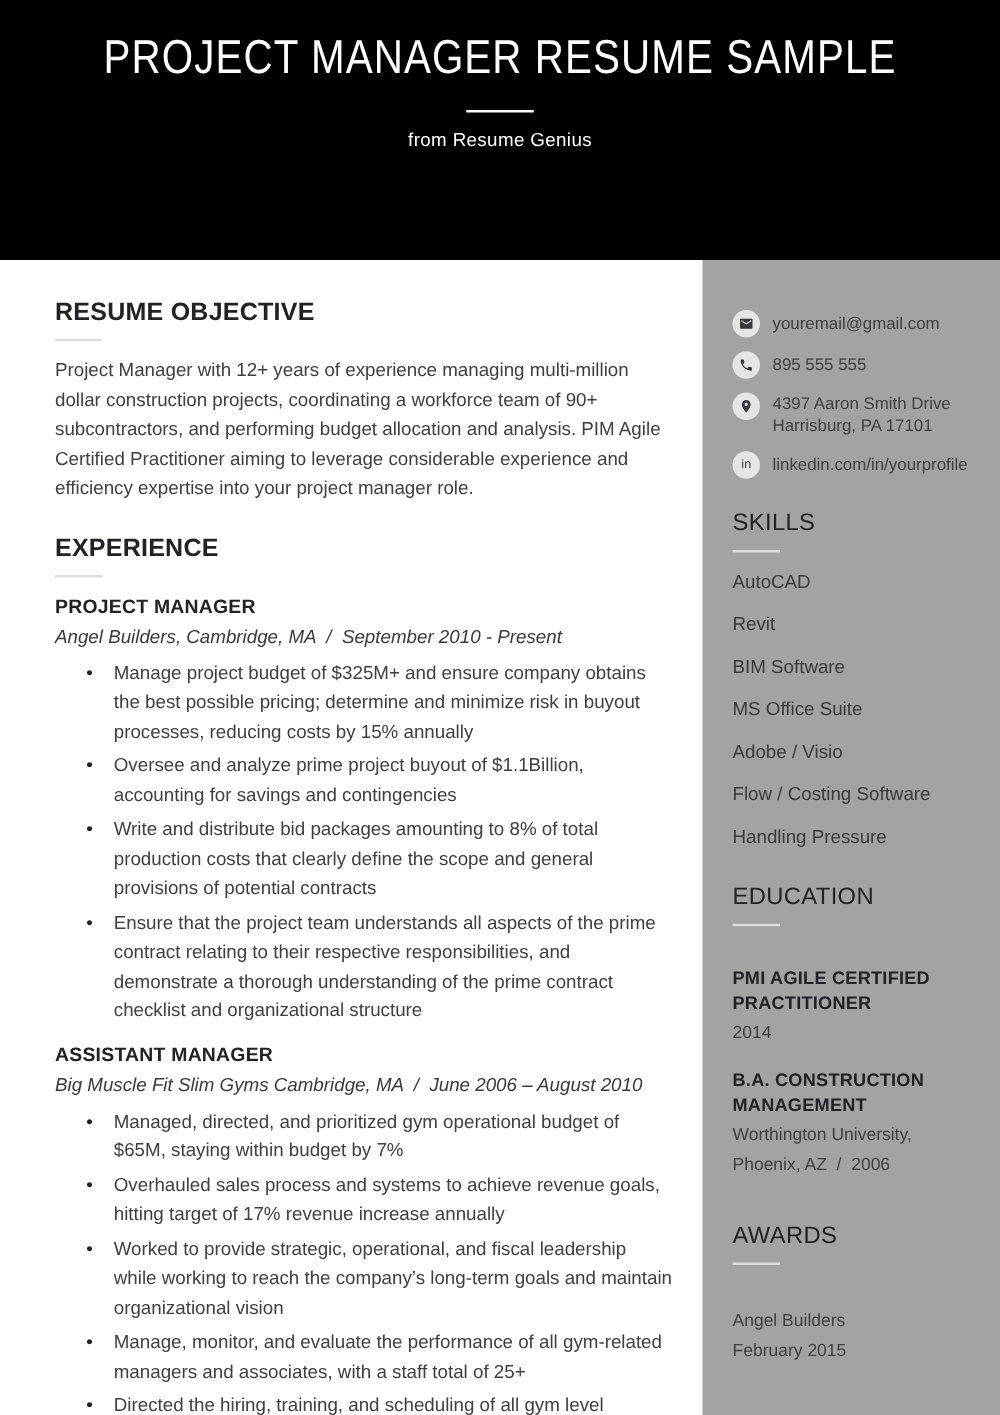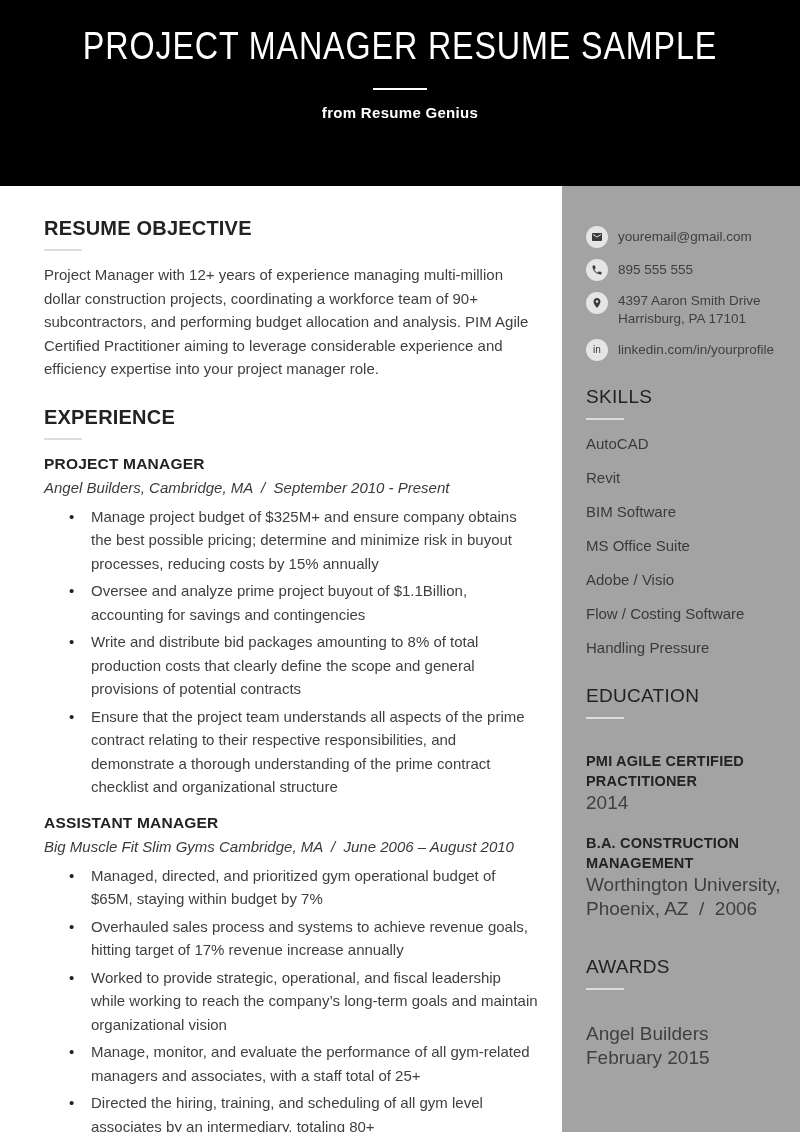--- a/index.html
+++ b/index.html
@@ -1,24 +1,24 @@
 <!DOCTYPE html>
 <html><head>
 <meta charset="utf-8">
 <style>
   html,body{margin:0;padding:0;background:#ffffff;}
   body{font-family:"Liberation Sans", sans-serif;color:#3f3f3f;}
   .page{width:800px;height:1132px;background:#ffffff;overflow:hidden;position:relative;}
 
   
-  .hdr{height:186px;background:#000000;color:#ffffff;text-align:center;box-sizing:border-box;padding-top:24px;}
+  .hdr{height:208px;background:#000000;color:#ffffff;text-align:center;box-sizing:border-box;padding-top:24px;}
   .hdr-title{font-size:38px;font-weight:400;letter-spacing:1px;white-space:nowrap;
              transform:scaleX(0.85);transform-origin:50% 50%;line-height:44px;}
   .hdr-rule{width:54px;height:2px;background:#ffffff;margin:20px auto 0;}
-  .hdr-sub{margin-top:14px;font-size:15px;font-weight:700;letter-spacing:0.3px;}
+  .hdr-sub{margin-top:14px;font-size:15px;font-weight:400;letter-spacing:0.3px;}
 
   
   .cols{display:flex;height:961px;}
   .left{width:562px;box-sizing:border-box;padding:30px 24px 0 44px;}
   .right{flex:1;background:#a3a3a3;box-sizing:border-box;padding:40px 18px 0 24px;}
 
   
   h2.sec{font-size:20px;font-weight:700;color:#222226;margin:0;letter-spacing:0.2px;line-height:24px;}
   .h-rule{width:38px;height:2px;background:#dddddd;margin-top:9px;}
   .obj{font-size:15px;line-height:23.5px;color:#3f3f3f;margin:12px 0 24px;}
@@ -39,21 +39,21 @@
   .ctext{font-size:13.5px;color:#3f3f3f;line-height:18px;}
 
   h3.side-h{font-size:19px;font-weight:400;color:#222226;margin:0;letter-spacing:0.3px;line-height:24px;}
   .skills{margin-bottom:26px;}
   .skill-item{font-size:15px;color:#3a3a3a;line-height:20px;margin-top:14px;}
   .skill-item:first-of-type{margin-top:17px;}
 
   .edu-entry{margin-top:32px;}
   .edu-entry + .edu-entry{margin-top:18px;}
   .entry-title{font-size:14.5px;font-weight:700;color:#222226;line-height:20px;letter-spacing:0.2px;}
-  .entry-line{font-size:19px;color:#3f3f3f;line-height:24px;}
+  .entry-line{font-size:14px;color:#3f3f3f;line-height:24px;}
   .awards-gap{margin-top:34px;}
 </style>
 </head>
 <body>
 
 <div class="page">
 
   <header class="hdr">
     <div class="hdr-title">PROJECT MANAGER RESUME SAMPLE</div>
     <div class="hdr-rule"></div>

